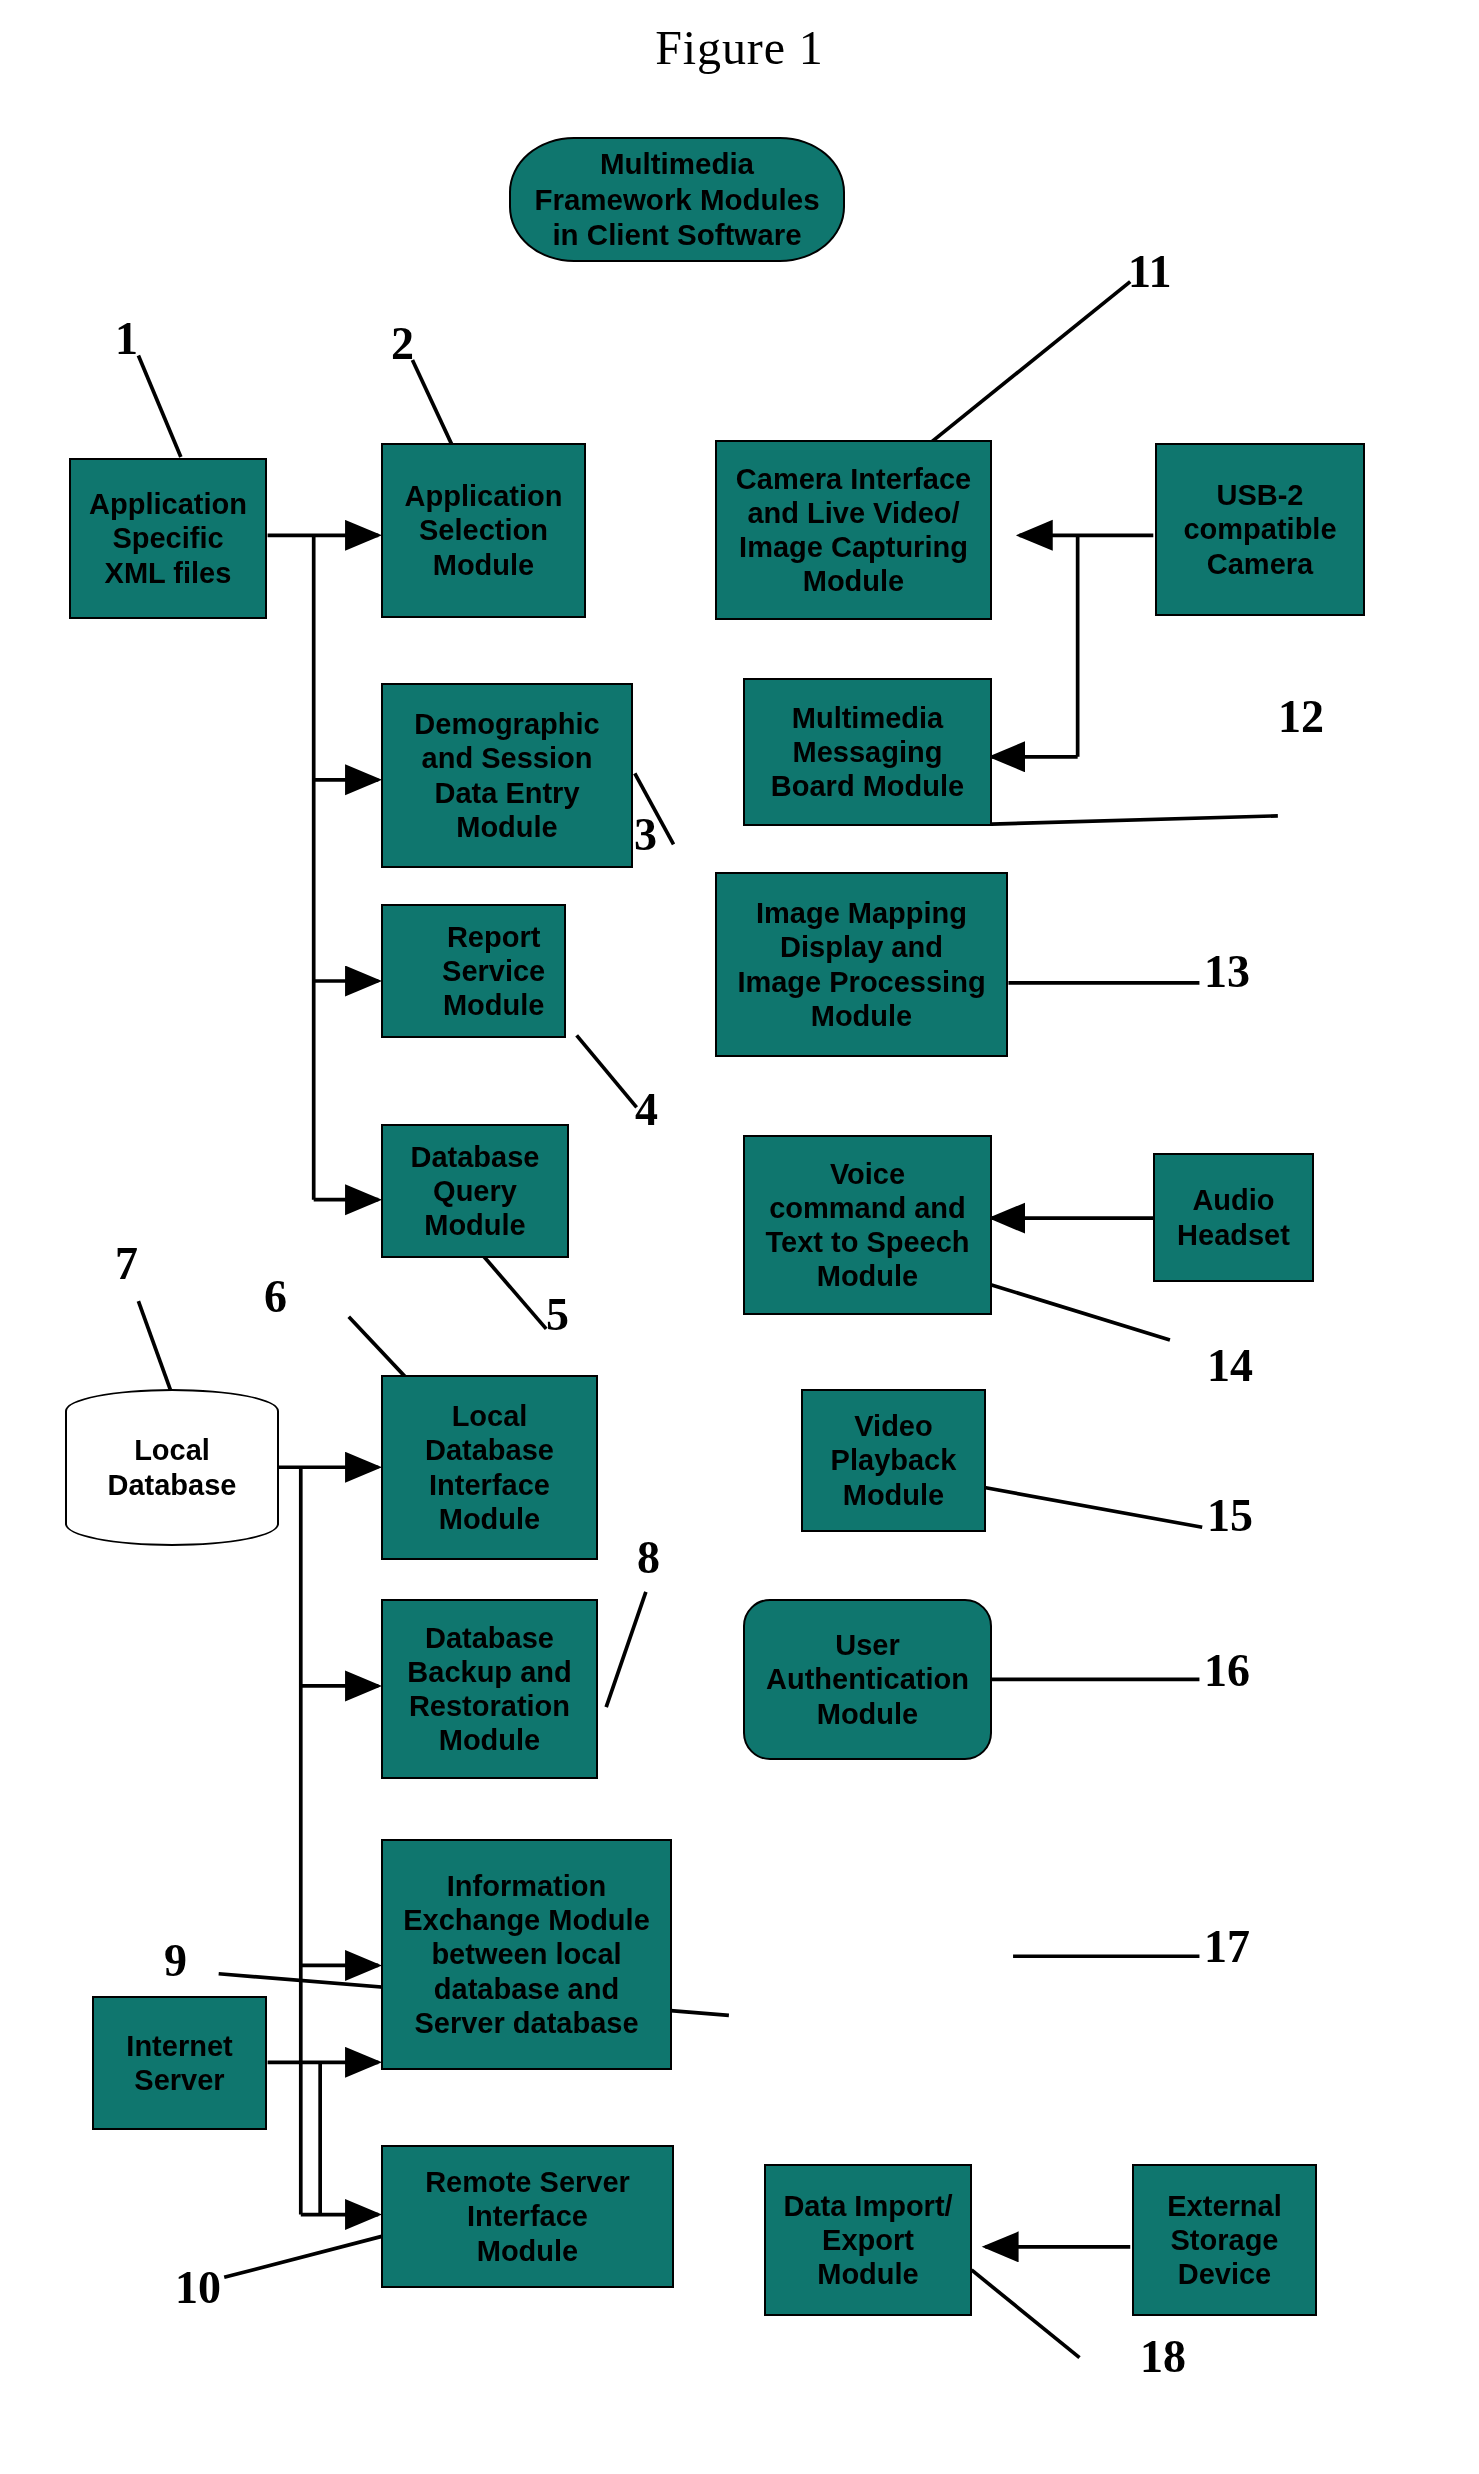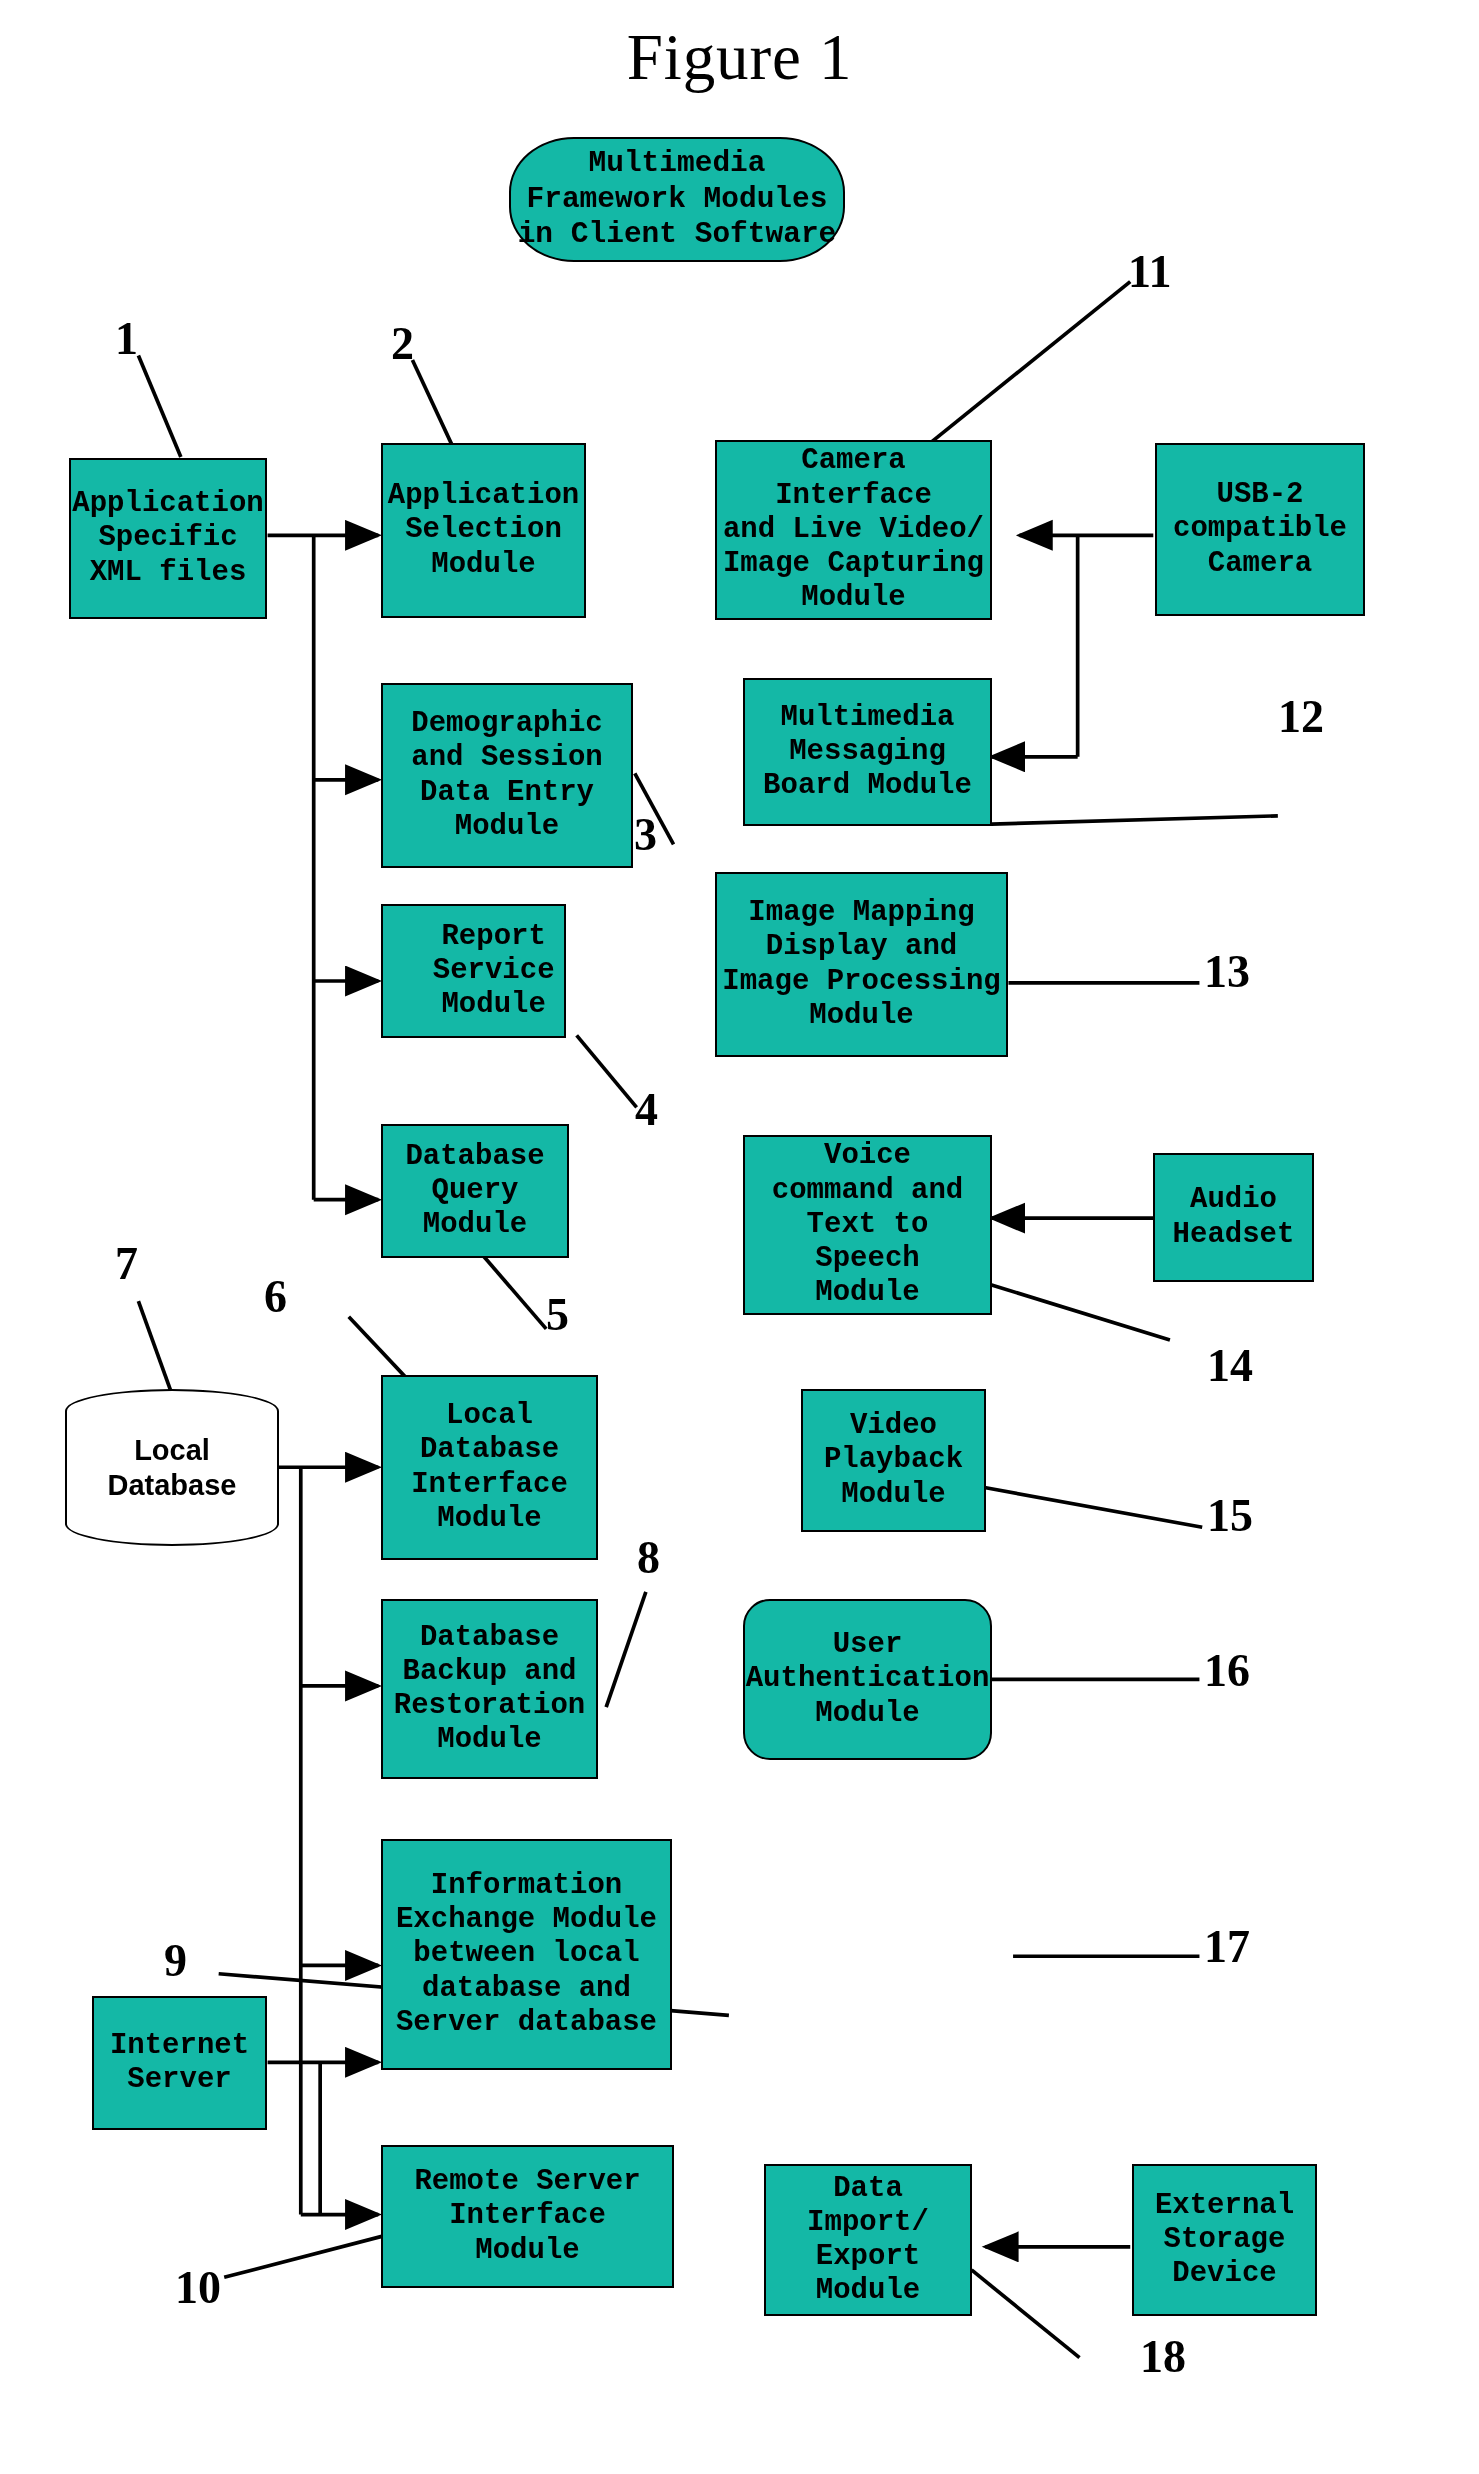--- a/index.html
+++ b/index.html
@@ -15,41 +15,41 @@
     overflow: hidden;
     font-family: "Liberation Sans", sans-serif;
   }
   
   #figure-title {
     position: absolute;
     left: 0; right: 0;
     top: 20px;
     text-align: center;
     font-family: "Liberation Serif", serif;
-    font-size: 65px;
+    font-size: 48px;
     color: #000;
     letter-spacing: 0.9px;
   }
   
   .node {
     position: absolute;
     box-sizing: border-box;
     border: 2.8px solid #000;
-    background: #14b8a6;
+    background: #0f766e;
     display: flex;
     align-items: center;
     justify-content: center;
     text-align: center;
     font-weight: bold;
     font-size: 29px;
     line-height: 1.18;
     color: #000;
     padding: 1.8px 3.7px;
     white-space: pre-line;
-    font-family: Liberation Mono, monospace;
+    font-family: Liberation Sans, sans-serif;
   }
   .node.rounded {
     border-radius: 65px / 55px;
     font-size: 29.5px;
     line-height: 1.22;
   }
   
   .cylinder {
     position: absolute;
     box-sizing: border-box;

